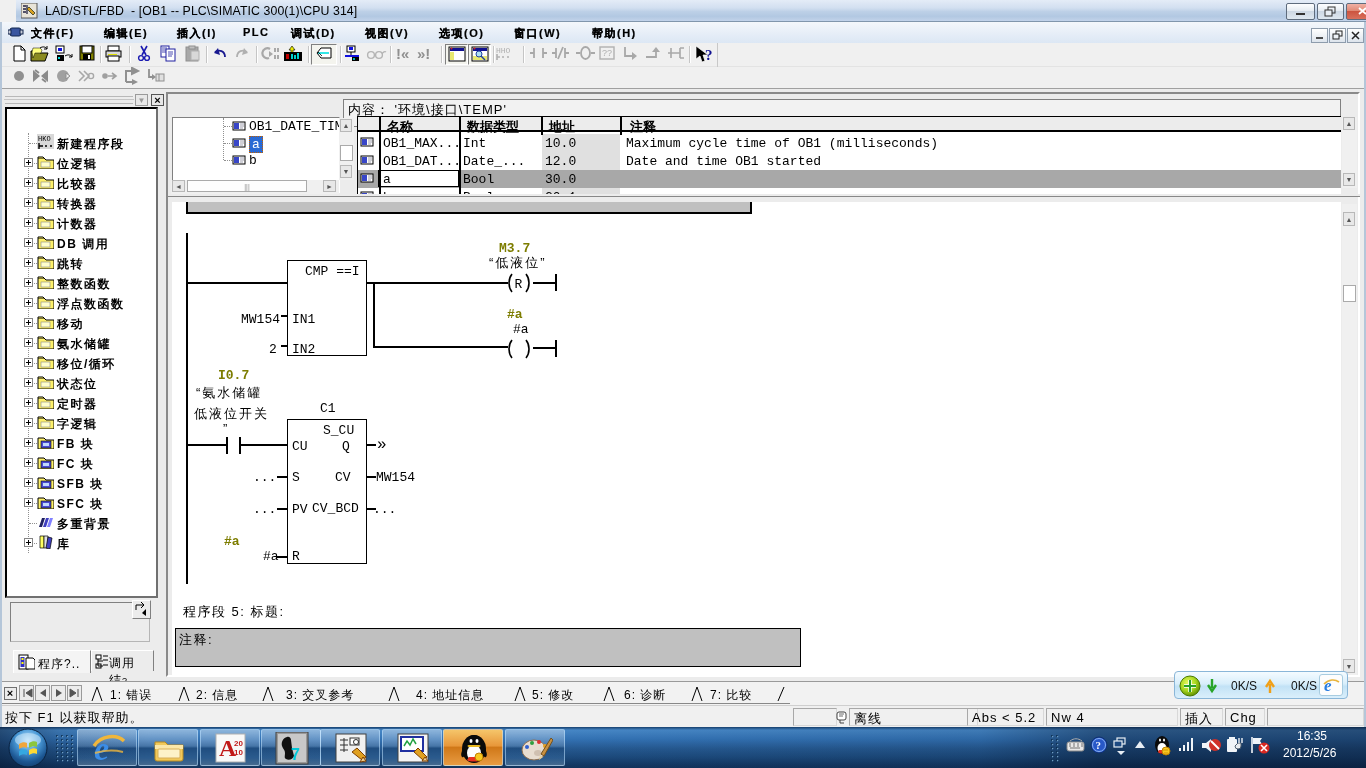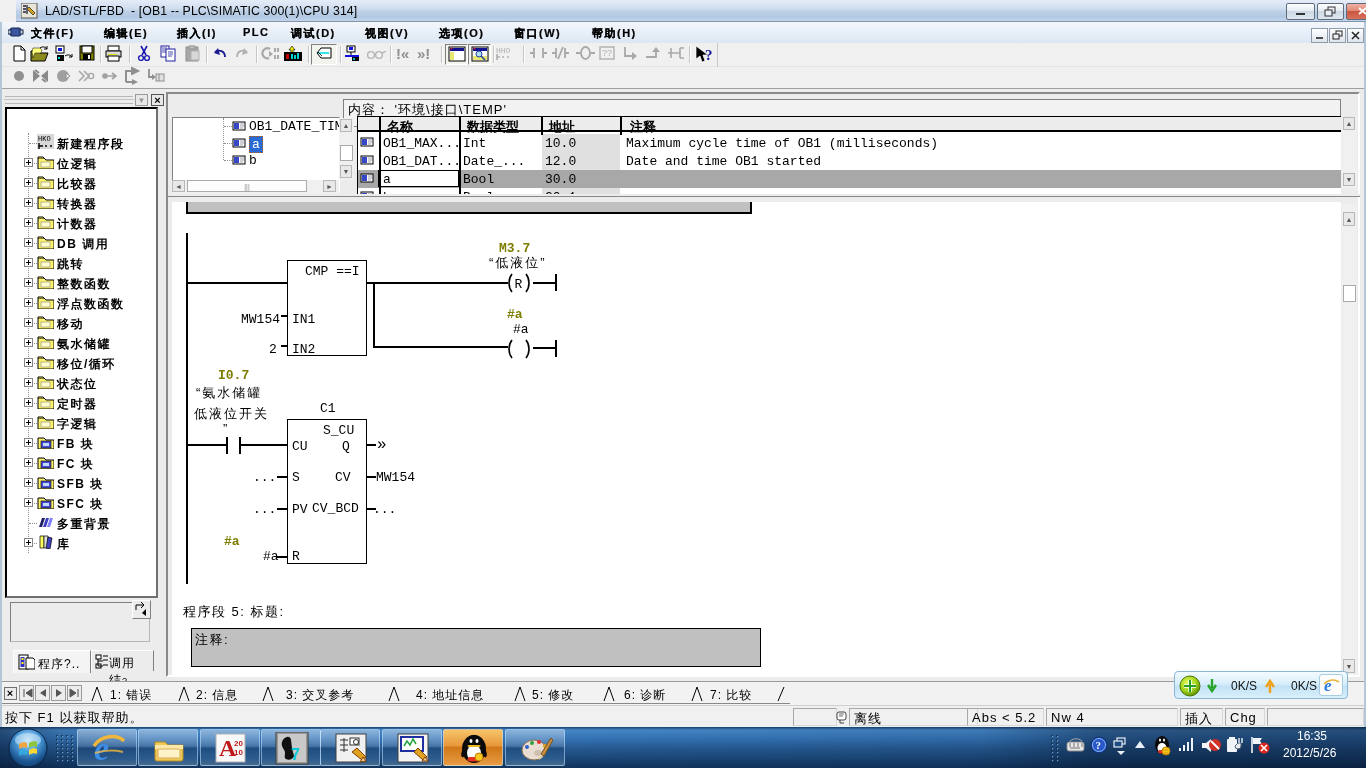--- a/index.html
+++ b/index.html
@@ -686,21 +686,21 @@
 <div class="wire" style="left:105px;top:306px;width:10px;height:2px"></div>
 <span class="abs mono" style="left:120px;top:300px;">PV</span>
 <span class="abs mono" style="left:140px;top:299px;">CV_BCD</span>
 <div class="wire" style="left:195px;top:306px;width:9px;height:2px"></div>
 <span class="abs mono" style="left:201px;top:300px;">...</span>
 <span class="abs mono olv" style="left:52px;top:332px;">#a</span>
 <span class="abs mono" style="left:91px;top:347px;">#a</span>
 <div class="wire" style="left:105px;top:354px;width:10px;height:2px"></div>
 <span class="abs mono" style="left:120px;top:347px;">R</span>
 <span class="abs " style="left:11px;top:401px;font-weight:normal;font-size:13px;letter-spacing:1.5px">程序段 5: 标题:</span>
-<div class="abs" style="left:19px;top:426px;width:570px;height:39px;background:#c0c0c0;border:1px solid #000">
+<div class="abs" style="left:3px;top:426px;width:626px;height:39px;background:#c0c0c0;border:1px solid #000">
             <span style="position:absolute;left:3px;top:2px;font-size:13px;letter-spacing:1.5px">注释:</span>
           </div>
         </div>
   <div class="abs" style="left:1174px;top:110px;width:15px;height:471px;background:#f0f0f0" id="vsb3">
           <div class="sbb" style="left:1px;top:8px;width:12px;height:14px;font-size:7px;line-height:13px">▲</div>
           <div class="abs" style="left:1px;top:81px;width:13px;height:17px;background:#fff;border:1px solid #aaa"></div>
           <div class="sbb" style="left:1px;top:455px;width:12px;height:14px;font-size:7px;line-height:13px">▼</div>
         </div>
  </div>
 </div>

